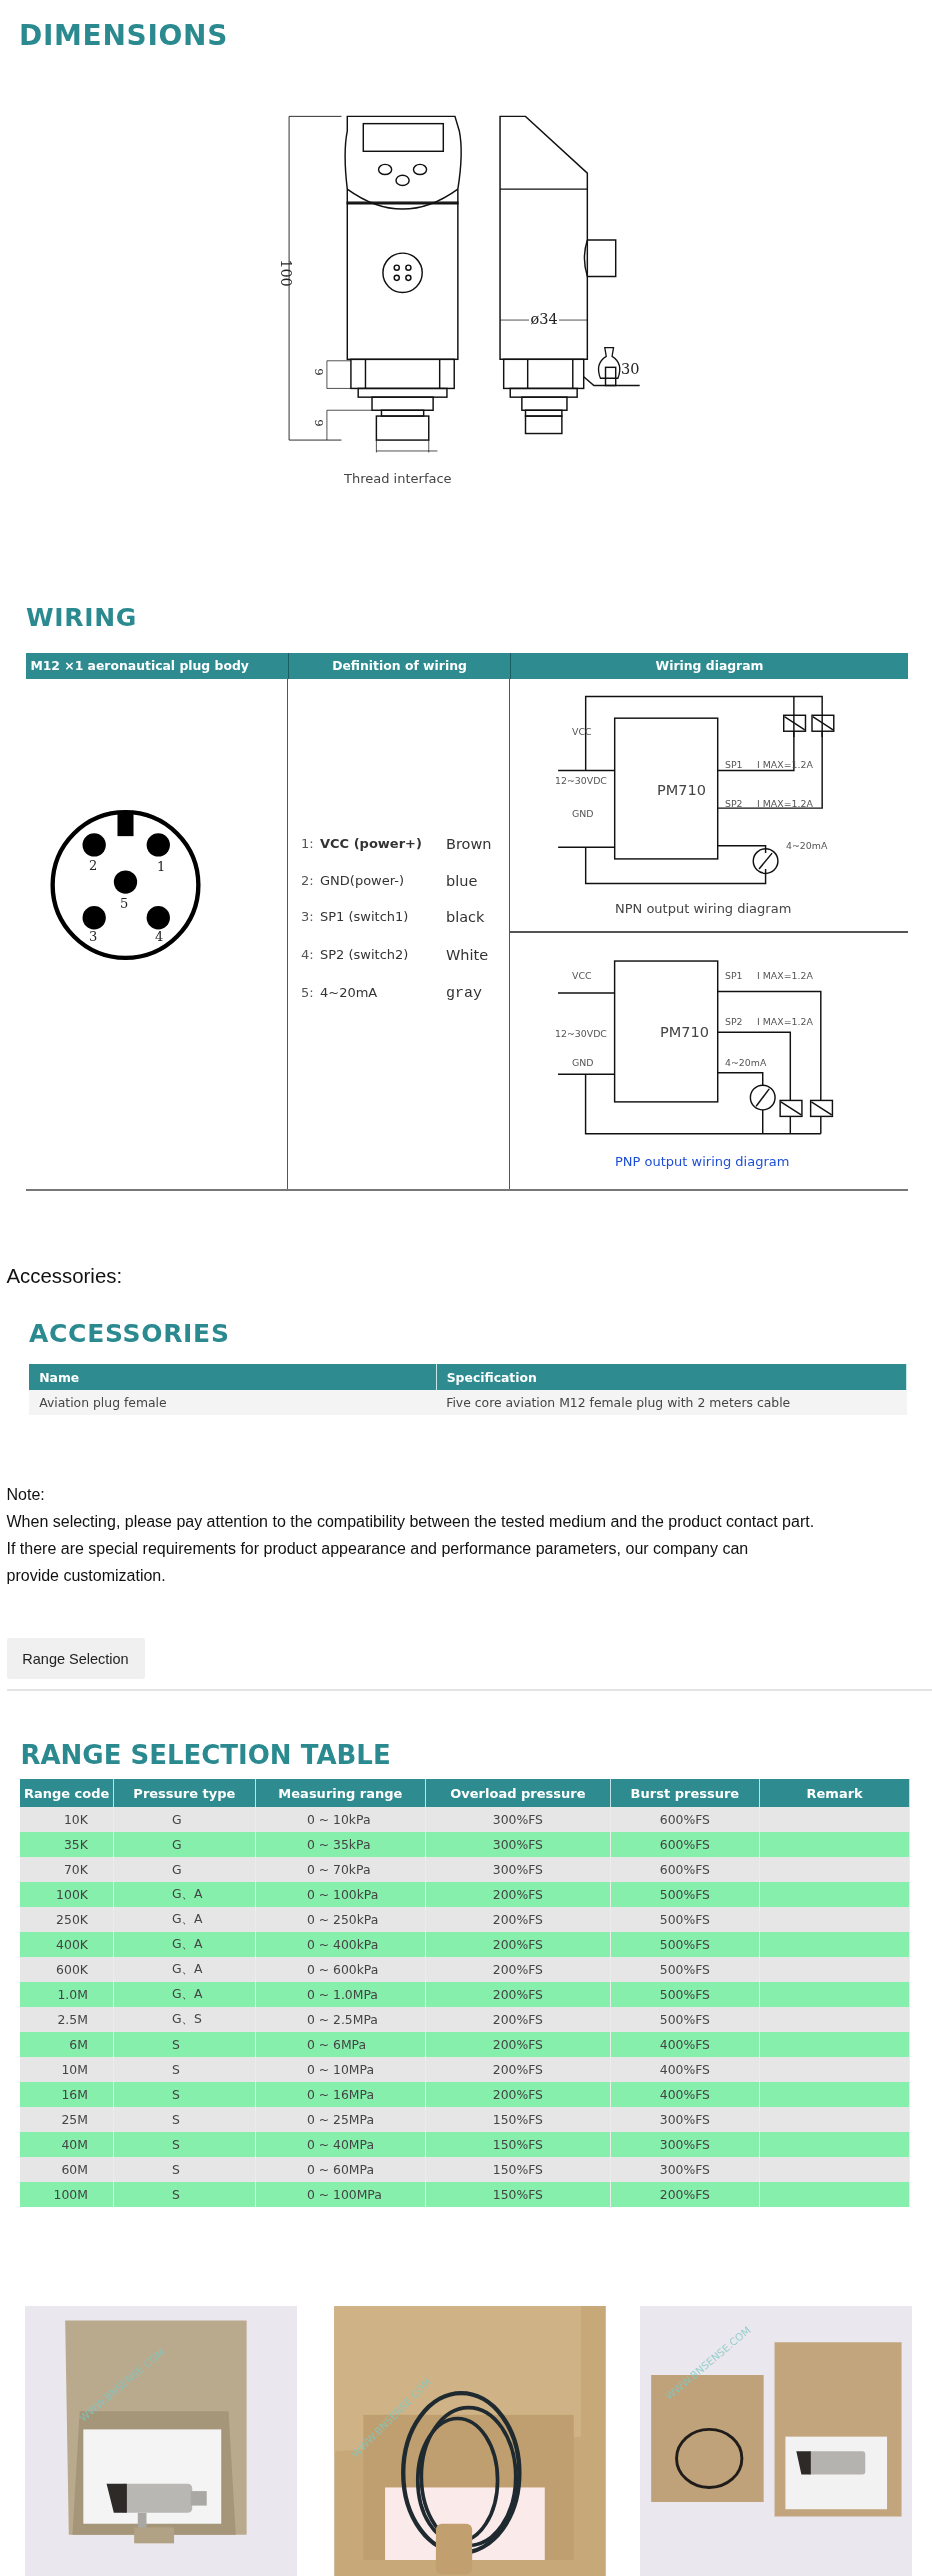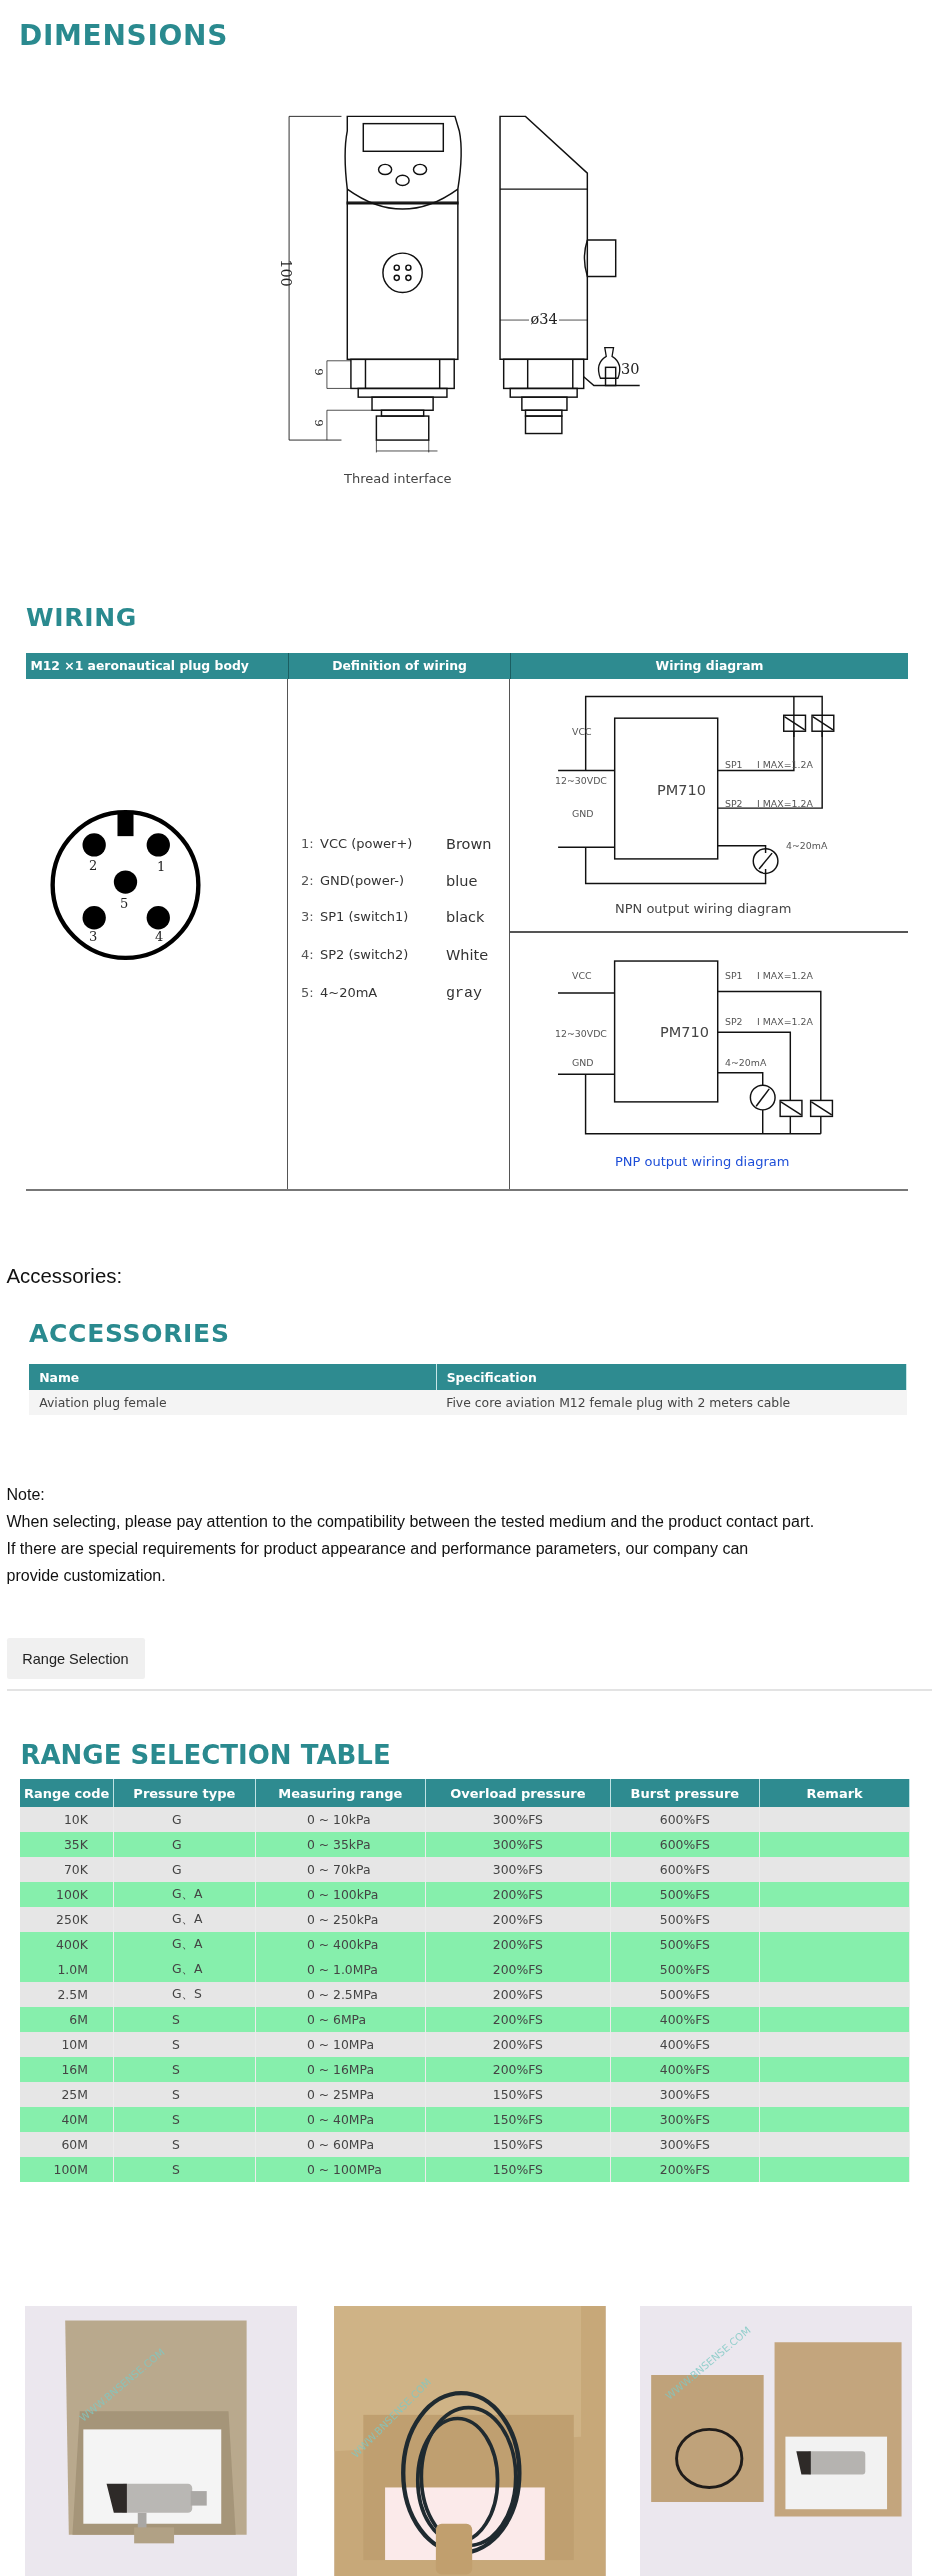--- a/index.html
+++ b/index.html
@@ -119,21 +119,21 @@
     <div class="abs" style="left:108px; top:52px; font-family:'DejaVu Serif',serif; font-size:13px;">1</div>
     <div class="abs" style="left:40px; top:51px; font-family:'DejaVu Serif',serif; font-size:13px;">2</div>
     <div class="abs" style="left:40px; top:122px; font-family:'DejaVu Serif',serif; font-size:13px;">3</div>
     <div class="abs" style="left:106px; top:122px; font-family:'DejaVu Serif',serif; font-size:13px;">4</div>
     <div class="abs" style="left:71px; top:89px; font-family:'DejaVu Serif',serif; font-size:13px;">5</div>
   </div>
 
   <div class="abs wiring-def" style="left:275px; top:183px; width:204px;">
     <div style="display:flex; height:37px;">
       <span style="width:19px; color:#555;">1:</span>
-      <span style="width:126px;">VCC (power+)</span>
+      <span style="width:126px;font-weight:bold;">VCC (power+)</span>
       <span style="font-size:14.5px;">Brown</span>
     </div>
     <div style="display:flex; height:36px;">
       <span style="width:19px; color:#555;">2:</span>
       <span style="width:126px;">GND(power-)</span>
       <span style="font-size:14.5px;">blue</span>
     </div>
     <div style="display:flex; height:38px;">
       <span style="width:19px; color:#555;">3:</span>
       <span style="width:126px;">SP1 (switch1)</span>
@@ -296,20 +296,28 @@
         <td class="c5"></td>
       </tr>
       <tr class="even">
         <td class="c0">400K</td>
         <td class="c1">G、A</td>
         <td class="c2">0 ~ 400kPa</td>
         <td class="c3">200%FS</td>
         <td class="c4">500%FS</td>
         <td class="c5"></td>
       </tr>
+      <tr class="odd">
+        <td class="c0">600K</td>
+        <td class="c1">G、A</td>
+        <td class="c2">0 ~ 600kPa</td>
+        <td class="c3">200%FS</td>
+        <td class="c4">500%FS</td>
+        <td class="c5"></td>
+      </tr>
       <tr class="even">
         <td class="c0">1.0M</td>
         <td class="c1">G、A</td>
         <td class="c2">0 ~ 1.0MPa</td>
         <td class="c3">200%FS</td>
         <td class="c4">500%FS</td>
         <td class="c5"></td>
       </tr>
       <tr class="odd">
         <td class="c0">2.5M</td>

